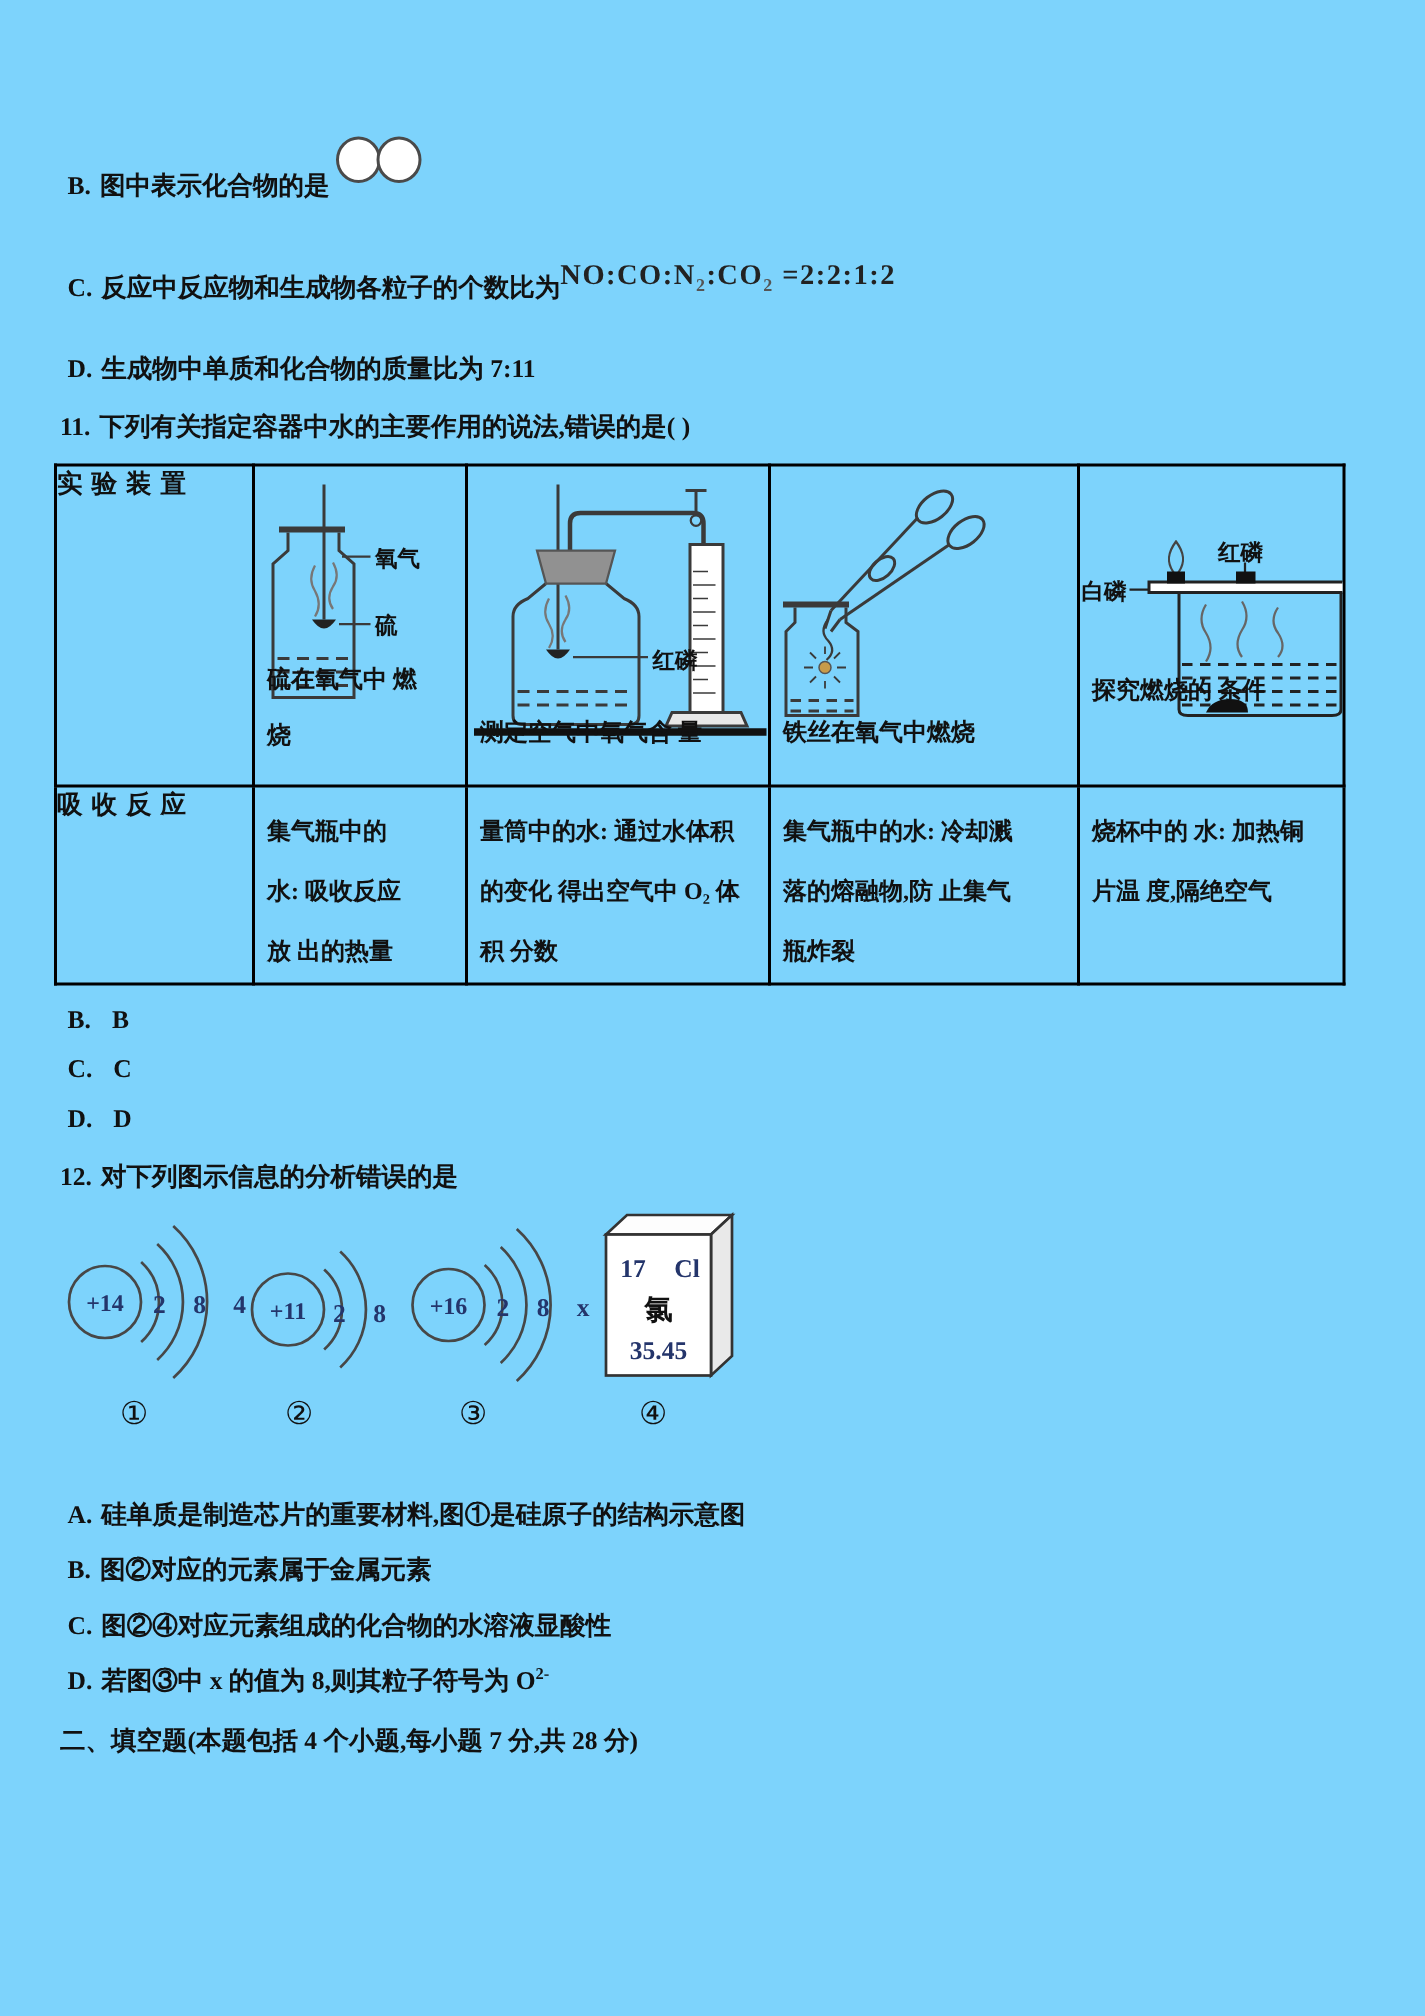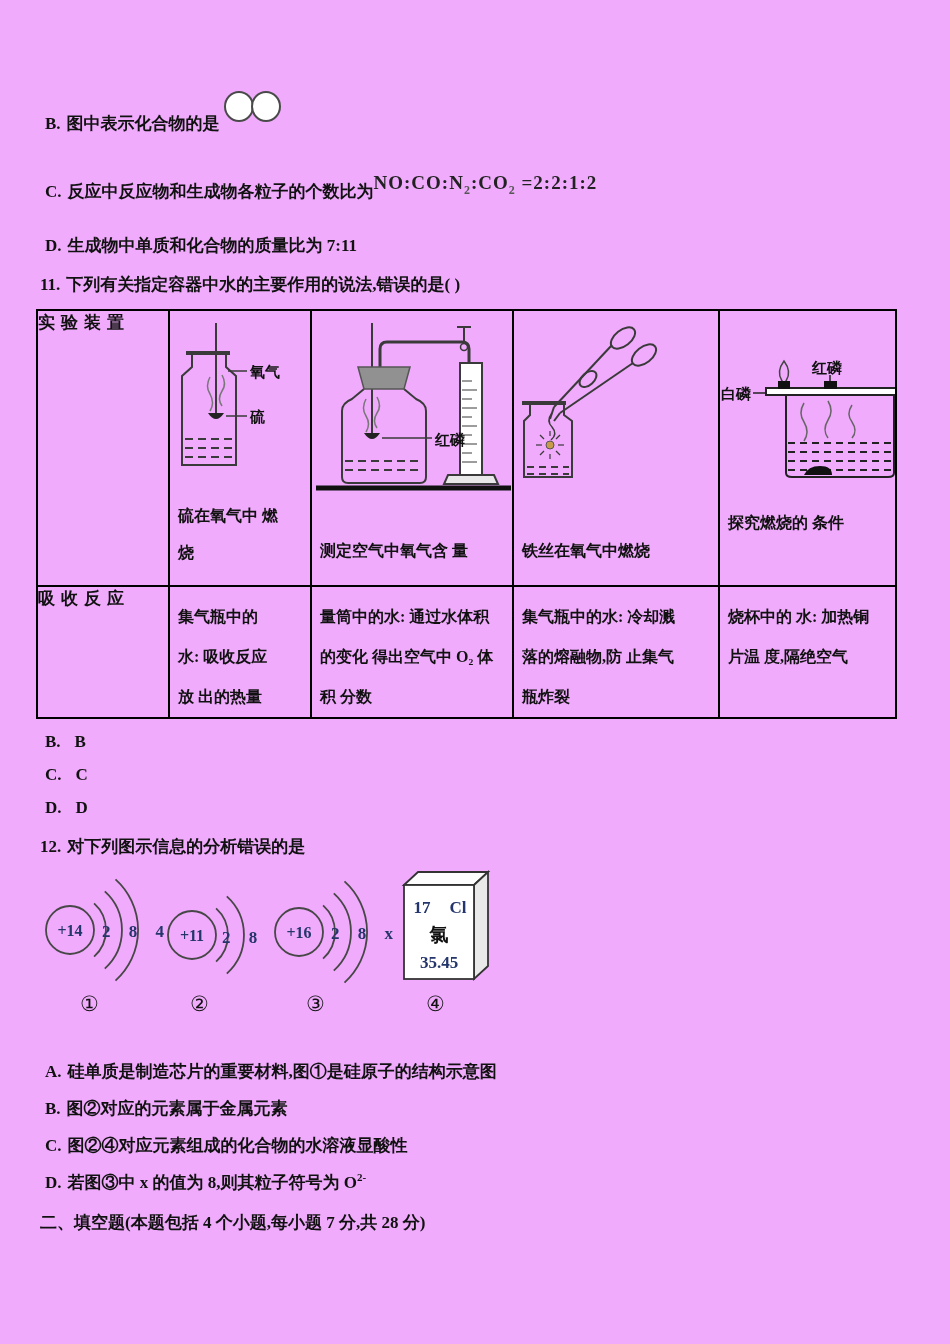--- a/index.html
+++ b/index.html
@@ -1,33 +1,33 @@
 <!DOCTYPE html>
 <html><head>
 <meta charset="utf-8">
 <style>
   html,body{margin:0;padding:0;background:#fff;}
   .page{
-    position:relative;width:950px;height:1344px;background:#f0abfc;overflow:hidden;
+    position:relative;width:950px;height:1344px;background:#7dd3fc;overflow:hidden;
     font-family:"Liberation Serif","DejaVu Serif",serif;
     font-weight:bold;color:#111;font-size:17px;
   }
   .line{margin-left:45px;white-space:nowrap;}
   .qline{margin-left:40px;white-space:nowrap;}
   .optlabel{margin-right:6px;}
   .molecule{display:inline-block;vertical-align:-2px;position:relative;top:-9px;margin-left:4px;}
   .molecule .c{display:inline-block;width:26px;height:27px;border:2.5px solid #4a4a4a;border-radius:50%;background:#fff;}
   .molecule .c + .c{margin-left:-3px;}
   .formula{font-weight:bold;font-size:19px;letter-spacing:1px;position:relative;top:-8px;color:#222;}
   .formula sub{font-size:12px;color:#555;}
   
   table.exp{border-collapse:collapse;table-layout:fixed;margin:13px 0 0 36px;width:859px;}
   table.exp td{border:2px solid #000;vertical-align:top;padding:0;overflow:hidden;}
   td.rowhead{vertical-align:middle;padding-left:8px;letter-spacing:6px;font-size:17px;}
-  tr.devices{height:276px;} tr.roles{height:121px;} tr.opts{height:52px;}
+  tr.devices{height:214px;} tr.roles{height:121px;} tr.opts{height:52px;}
   td.devcell{position:relative;}
   .caption{position:absolute;left:8px;font-size:16px;line-height:37px;white-space:pre-line;}
   td.rolecell{padding:10px 7px 0 8px !important;font-size:16px;line-height:40px;white-space:pre-line;vertical-align:top;}
   td.optcell{vertical-align:middle;padding-left:10px !important;font-size:17px;}
   svg{display:block;}
   svg text{font-family:"Liberation Serif","DejaVu Serif",serif;font-weight:bold;}
   .ans{margin:13px 0 0 45px;}
   .ans .v{margin-left:14px;}
   
   .diagrams{position:relative;height:152px;margin-top:8px;}

